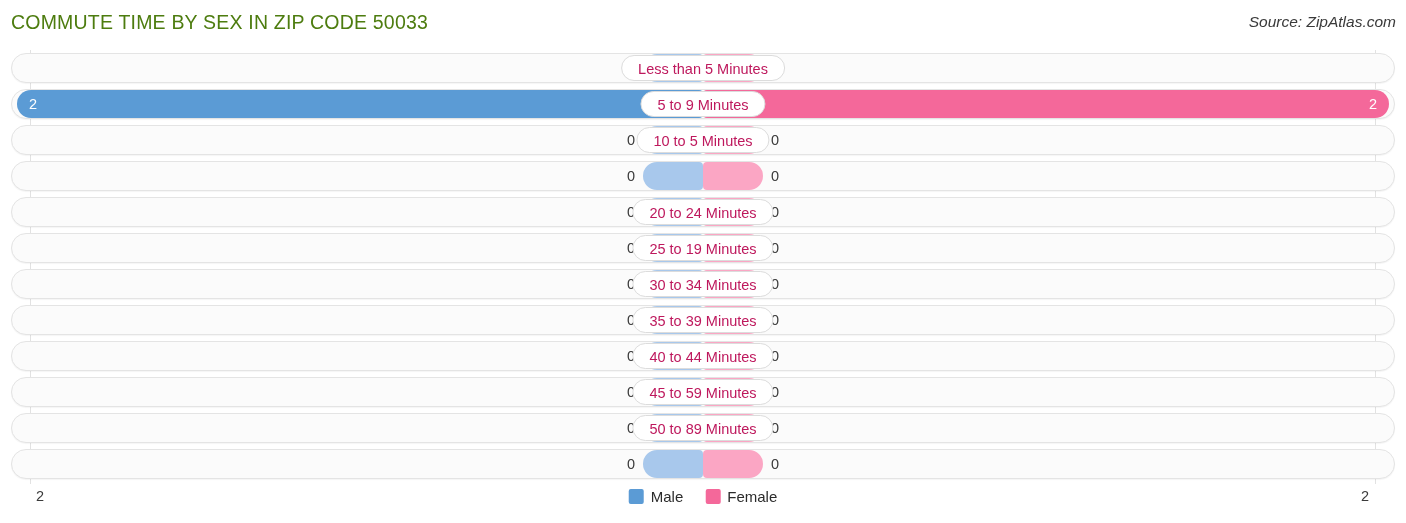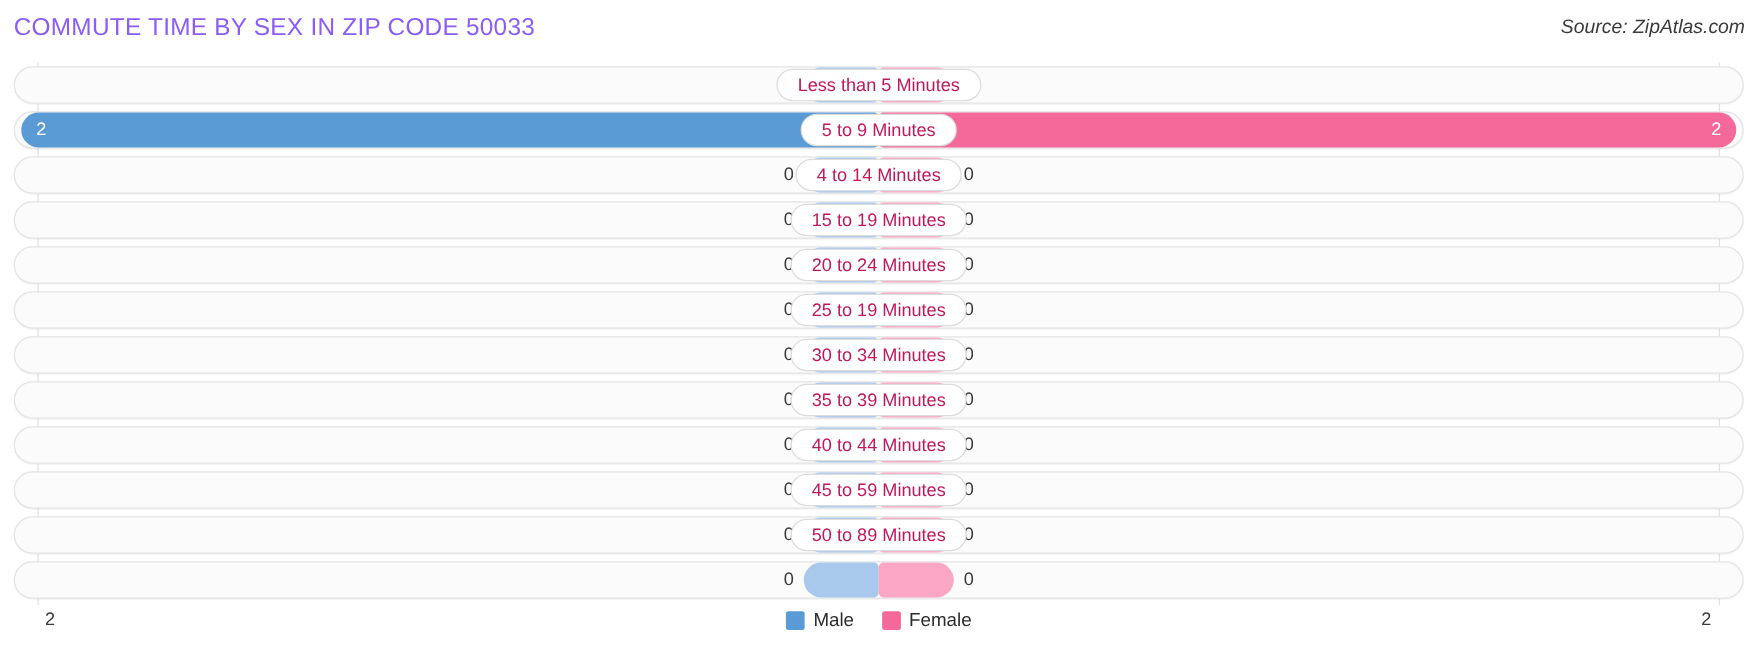--- a/index.html
+++ b/index.html
@@ -22,21 +22,21 @@
     top: 0; left: 0;
     width: 1406px;
     height: 46px;
   }
   #chart-title {
     position: absolute;
     left: 11px;
     top: 11px;
     font-size: 19.5px;
     letter-spacing: .2px;
-    color: #8b5cf6;
+    color: #4d7c0f;
     white-space: nowrap;
   }
   #source-label {
     position: absolute;
     right: 10px;
     top: 13px;
     font-size: 15.5px;
     font-style: italic;
     color: #3a3a3a;
     white-space: nowrap;
@@ -203,28 +203,27 @@
       <div class="bar bar-female" style="width: 686px;">
         <span class="bar-inner-value">2</span>
       </div>
       <div class="center-label">5 to 9 Minutes</div>
     </div>
     <div class="row" style="top: 75px;">
       <div class="bar bar-male" style="width: 60px;"></div>
       <div class="bar bar-female" style="width: 60px;"></div>
       <div class="outer-value outer-value-male" style="right: calc(50% + 68px);">0</div>
       <div class="outer-value outer-value-female" style="left: calc(50% + 68px);">0</div>
-      <div class="center-label">4 to 14 Minutes</div>
+      <div class="center-label">10 to 5 Minutes</div>
     </div>
     <div class="row" style="top: 111px;">
       <div class="bar bar-male" style="width: 60px;"></div>
       <div class="bar bar-female" style="width: 60px;"></div>
       <div class="outer-value outer-value-male" style="right: calc(50% + 68px);">0</div>
       <div class="outer-value outer-value-female" style="left: calc(50% + 68px);">0</div>
-      <div class="center-label">15 to 19 Minutes</div>
     </div>
     <div class="row" style="top: 147px;">
       <div class="bar bar-male" style="width: 60px;"></div>
       <div class="bar bar-female" style="width: 60px;"></div>
       <div class="outer-value outer-value-male" style="right: calc(50% + 68px);">0</div>
       <div class="outer-value outer-value-female" style="left: calc(50% + 68px);">0</div>
       <div class="center-label">20 to 24 Minutes</div>
     </div>
     <div class="row" style="top: 183px;">
       <div class="bar bar-male" style="width: 60px;"></div>

